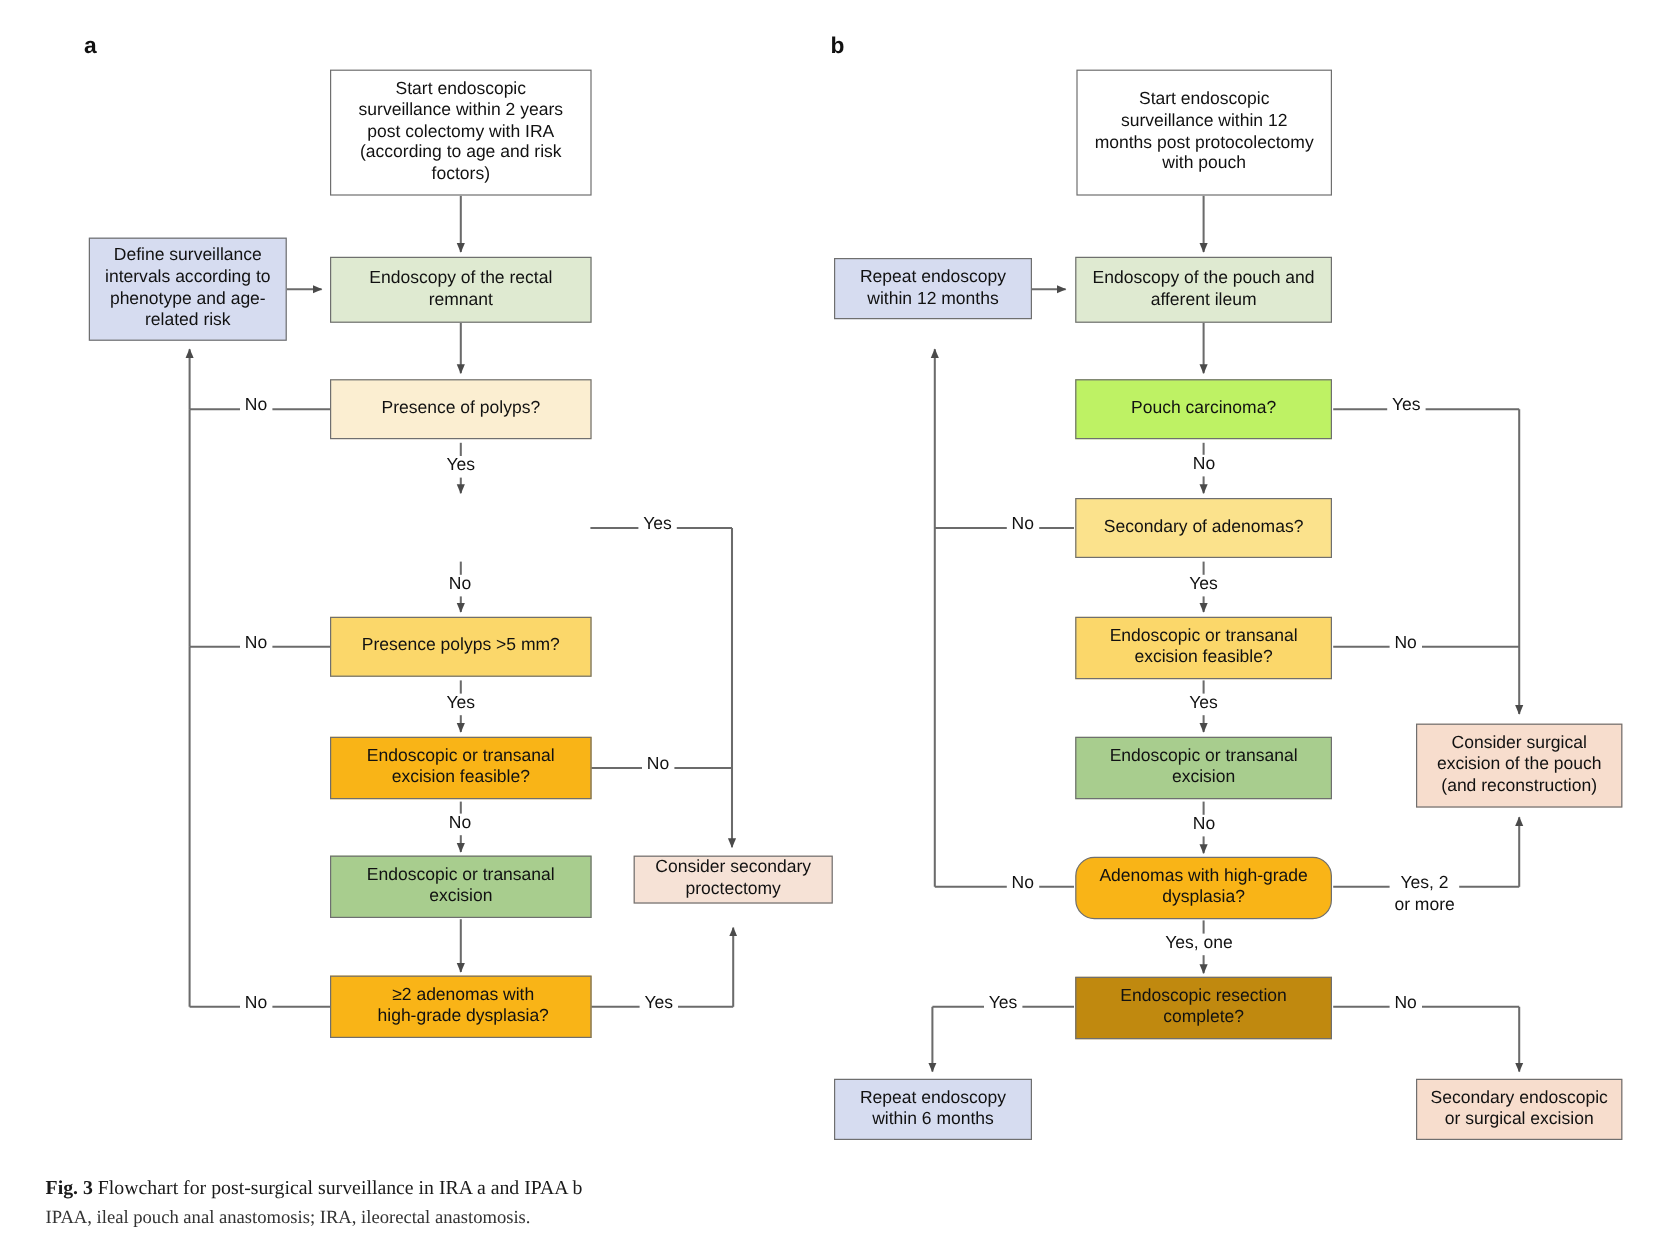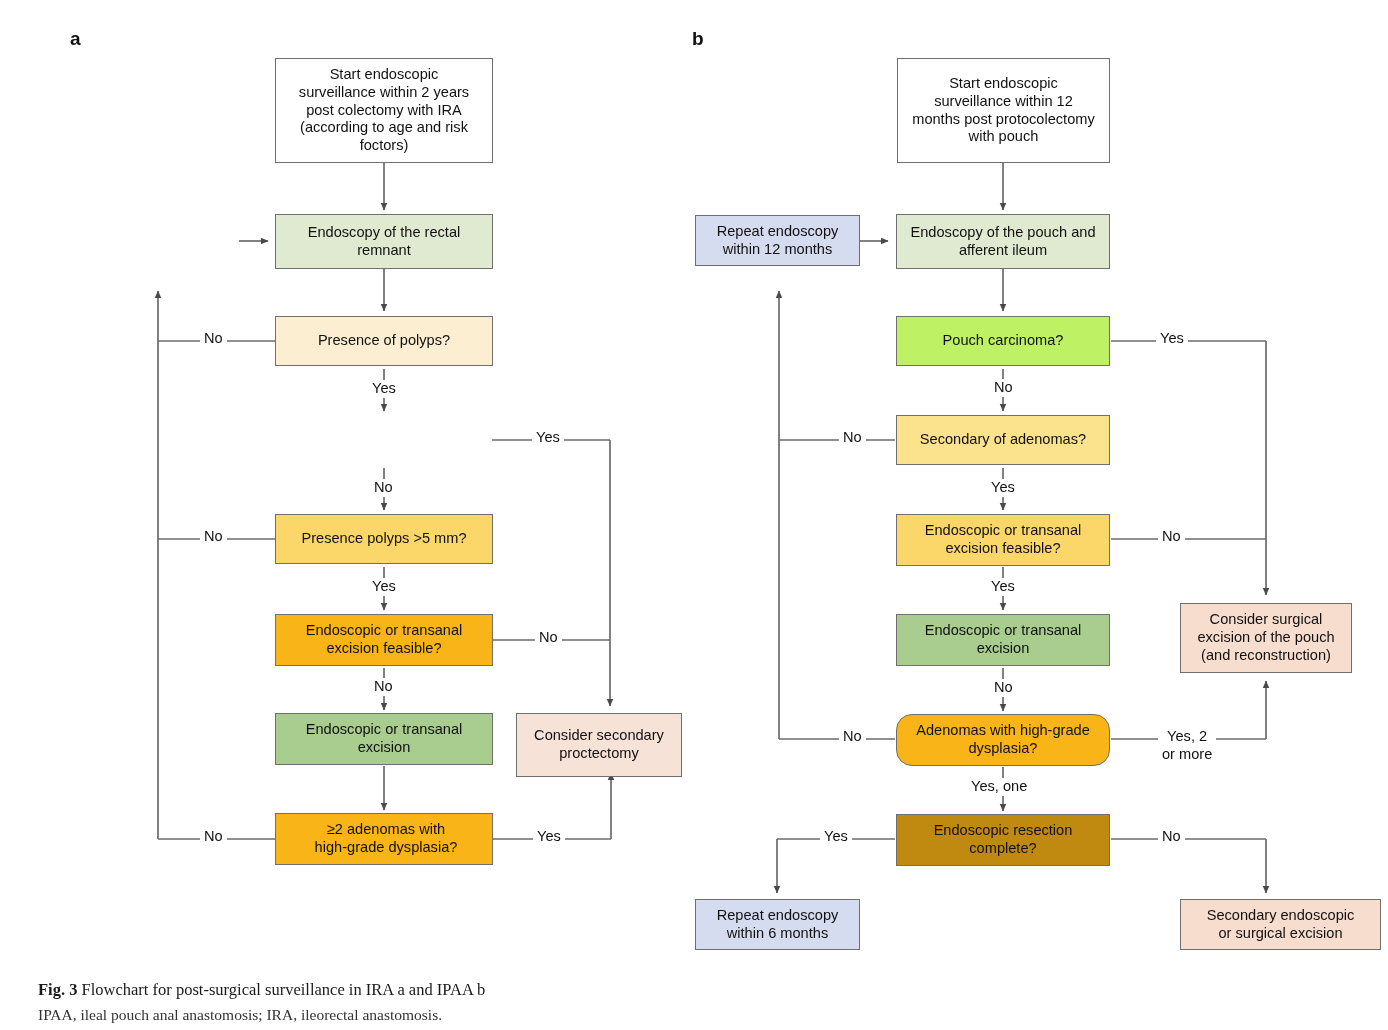--- a/index.html
+++ b/index.html
@@ -130,39 +130,43 @@
   </svg>
 
   <div class="panel-label" style="left:70px;top:28px;">a</div>
 
   <div class="node" style="left:275px;top:58px;width:218px;height:105px;background:#ffffff;">Start endoscopic
 surveillance within 2 years
 post colectomy with IRA
 (according to age and risk
 foctors)</div>
 
+  <div class="node" style="left:74px;top:198px;width:165px;height:86px;background:#d6dcf0;">Define surveillance
+intervals according to
+phenotype and age-
+related risk</div>
 
   <div class="node" style="left:275px;top:214px;width:218px;height:55px;background:#dfead1;">Endoscopy of the rectal
 remnant</div>
 
   <div class="node" style="left:275px;top:316px;width:218px;height:50px;background:#fbeed1;">Presence of polyps?</div>
 
 
   <div class="node" style="left:275px;top:514px;width:218px;height:50px;background:#fbd76a;">Presence polyps &gt;5 mm?</div>
 
   <div class="node" style="left:275px;top:614px;width:218px;height:52px;background:#f9b417;">Endoscopic or transanal
 excision feasible?</div>
 
   <div class="node" style="left:275px;top:713px;width:218px;height:52px;background:#a8cd8e;">Endoscopic or transanal
 excision</div>
 
   <div class="node" style="left:275px;top:813px;width:218px;height:52px;background:#f9b417;padding-left:10px;">≥2 adenomas with
 high-grade dysplasia?</div>
 
-  <div class="node" style="left:516px;top:713px;width:166px;height:64px;background:#f6e2d6;">Consider secondary
+  <div class="node" style="left:528px;top:713px;width:166px;height:40px;background:#f6e2d6;">Consider secondary
 proctectomy</div>
 
   <div class="edge-label" style="left:200px;top:330px;">No</div>
   <div class="edge-label" style="left:368px;top:380px;">Yes</div>
   <div class="edge-label" style="left:532px;top:429px;">Yes</div>
   <div class="edge-label" style="left:370px;top:479px;">No</div>
   <div class="edge-label" style="left:200px;top:528px;">No</div>
   <div class="edge-label" style="left:368px;top:578px;">Yes</div>
   <div class="edge-label" style="left:535px;top:629px;">No</div>
   <div class="edge-label" style="left:370px;top:678px;">No</div>
@@ -198,21 +202,21 @@
   <div class="node" style="left:896px;top:814px;width:214px;height:52px;background:#c0890f;">Endoscopic resection
 complete?</div>
 
   <div class="node" style="left:1180px;top:603px;width:172px;height:70px;background:#f7ddcd;">Consider surgical
 excision of the pouch
 (and reconstruction)</div>
 
   <div class="node" style="left:695px;top:899px;width:165px;height:51px;background:#d6dcf0;">Repeat endoscopy
 within 6 months</div>
 
-  <div class="node" style="left:1180px;top:899px;width:201px;height:51px;background:#f7ddcd;">Secondary endoscopic
+  <div class="node" style="left:1180px;top:899px;width:172px;height:51px;background:#f7ddcd;">Secondary endoscopic
 or surgical excision</div>
 
   <div class="edge-label" style="left:1156px;top:330px;">Yes</div>
   <div class="edge-label" style="left:990px;top:379px;">No</div>
   <div class="edge-label" style="left:839px;top:429px;">No</div>
   <div class="edge-label" style="left:987px;top:479px;">Yes</div>
   <div class="edge-label" style="left:1158px;top:528px;">No</div>
   <div class="edge-label" style="left:987px;top:578px;">Yes</div>
   <div class="edge-label" style="left:990px;top:679px;">No</div>
   <div class="edge-label" style="left:839px;top:728px;">No</div>

